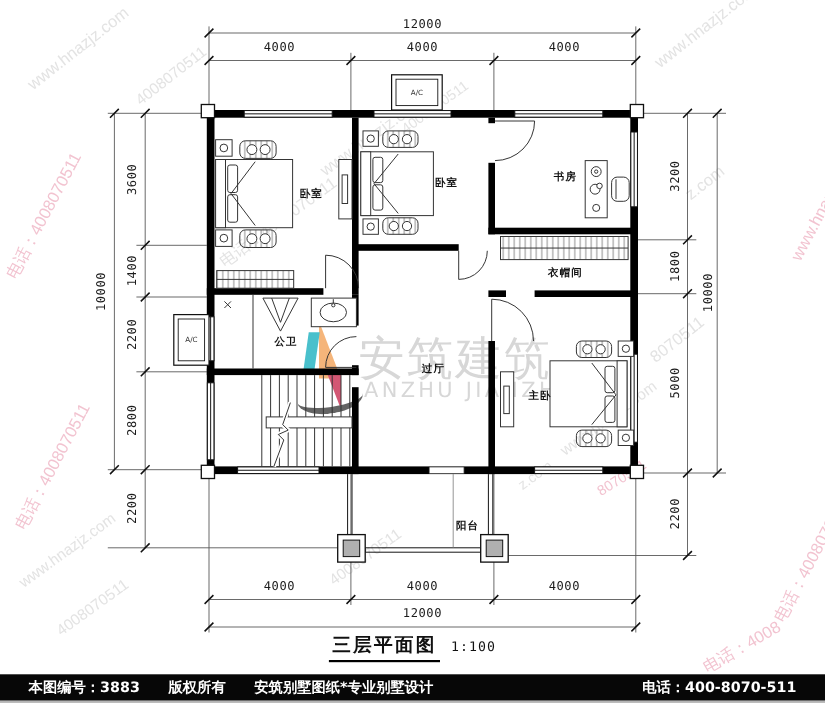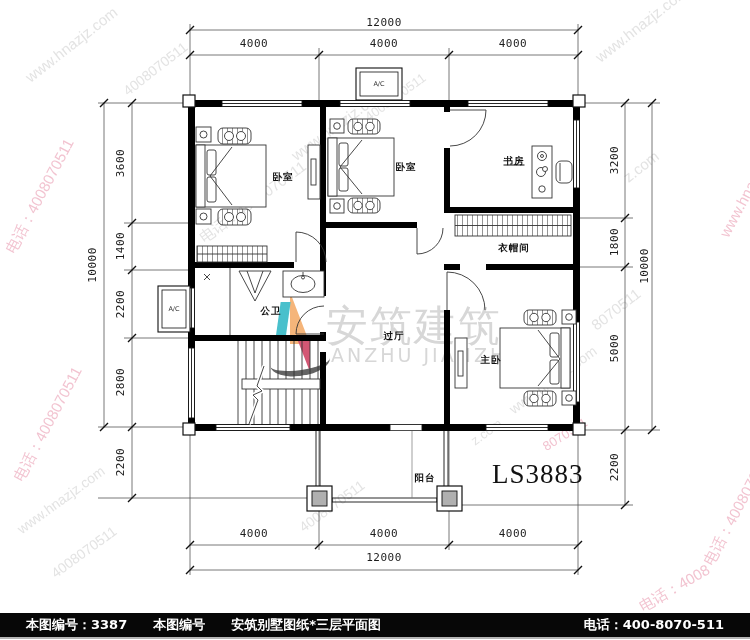--- a/index.html
+++ b/index.html
@@ -291,37 +291,40 @@
   <div class="dim v" style="left:120px;top:462px;">2200</div>
   <div class="dim v" style="left:92px;top:265px;">10000</div>
   <div class="dim v" style="left:614px;top:160px;">3200</div>
   <div class="dim v" style="left:614px;top:242px;">1800</div>
   <div class="dim v" style="left:614px;top:348px;">5000</div>
   <div class="dim v" style="left:614px;top:467px;">2200</div>
   <div class="dim v" style="left:644px;top:266px;">10000</div>
 
   <div class="room" style="left:283px;top:177px;">卧室</div>
   <div class="room" style="left:406px;top:167px;">卧室</div>
-  <div class="room" style="left:514px;top:161px;text-decoration:underline;">书房</div>
+  <div class="room" style="left:514px;top:161px;">书房</div>
   <div class="room" style="left:514px;top:248px;">衣帽间</div>
-  <div class="room" style="left:271px;top:311px;">公卫</div>
+  <div class="room" style="left:260px;top:311px;">公卫</div>
   <div class="room" style="left:394px;top:336px;">过厅</div>
   <div class="room" style="left:491px;top:360px;text-align:center;">主卧</div>
   <div class="room" style="left:389px;top:478px;margin-left:36px;">阳台</div>
   <div class="ac-label" style="left:379px;top:84px;">A/C</div>
   <div class="ac-label" style="left:174px;top:309px;">A/C</div>
 
-  <div class="plan-code">LS3883</div>
-
+
+  <div class="title-row">
+    <span class="title-main">三层平面图</span>
+    <span class="title-scale">1:100</span>
+  </div>
 
   <div class="footer">
     <div class="grp">
-      <span>本图编号：3387</span>
-      <span>本图编号</span>
-      <span>安筑别墅图纸*三层平面图</span>
+      <span>本图编号：3883</span>
+      <span>版权所有</span>
+      <span>安筑别墅图纸*专业别墅设计</span>
     </div>
     <div class="grp">
       <span>电话：400-8070-511</span>
     </div>
   </div>
   <div class="bottom-line"></div>
 
 </div>
 
 </body></html>

